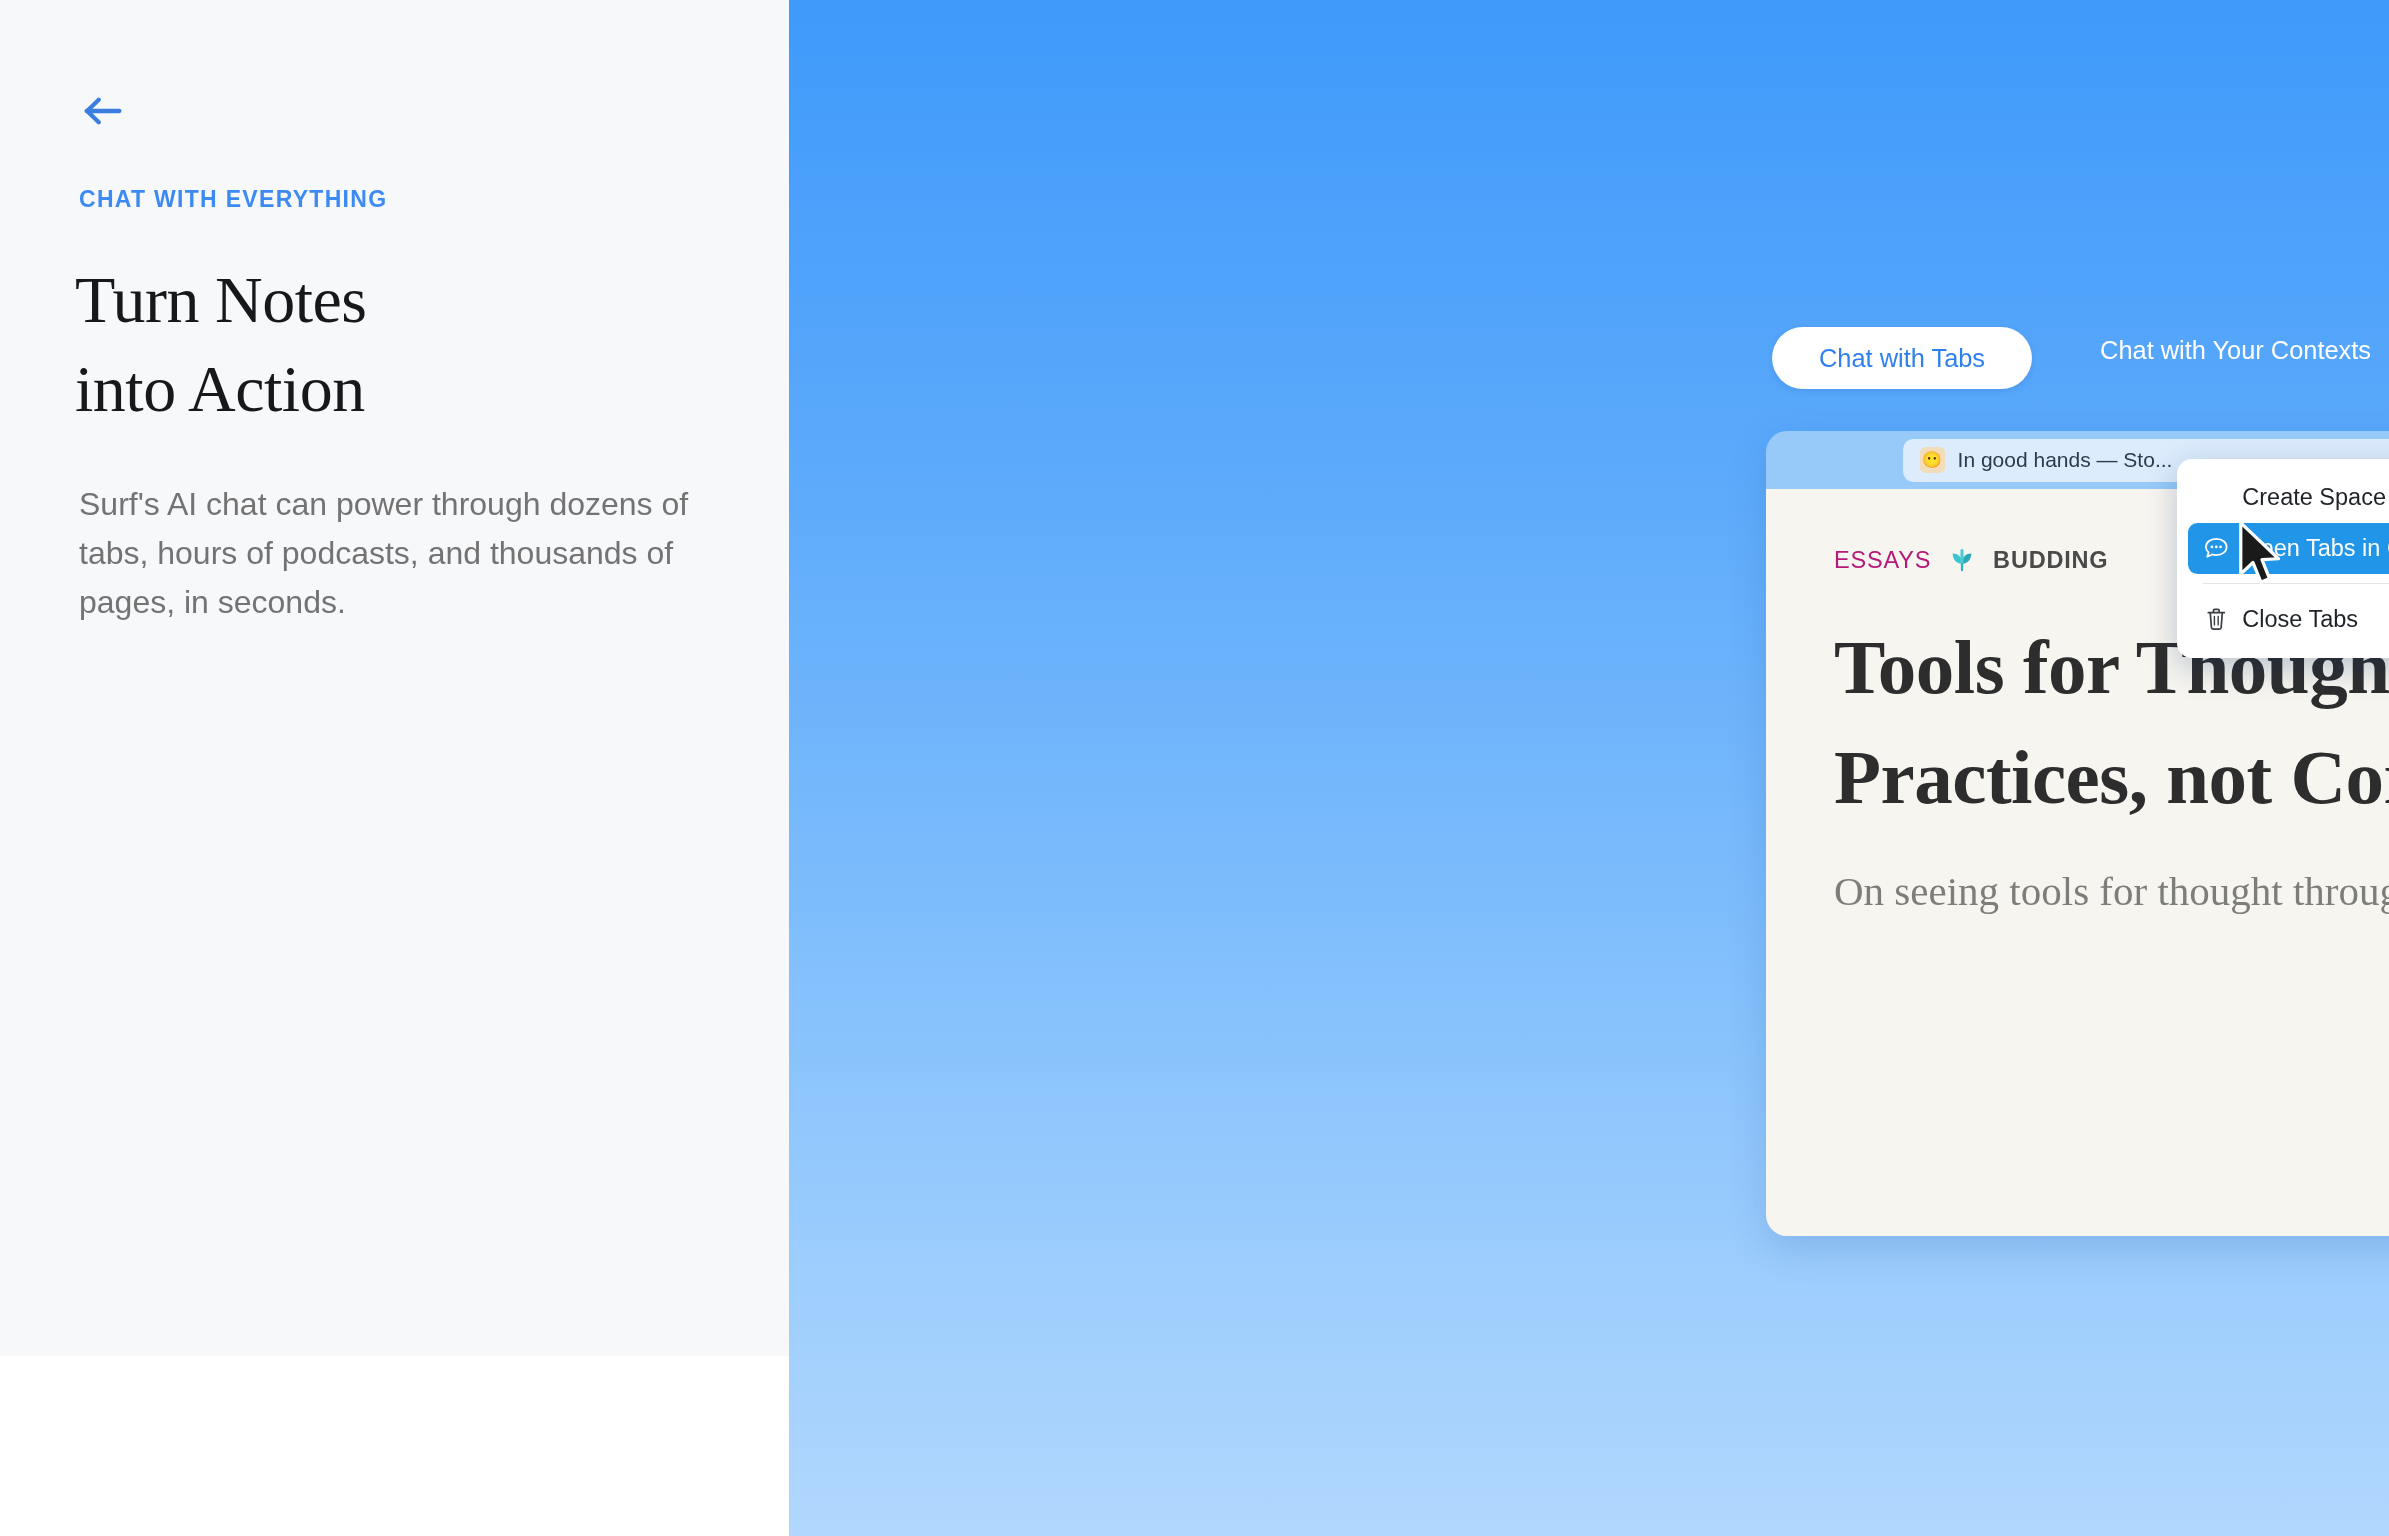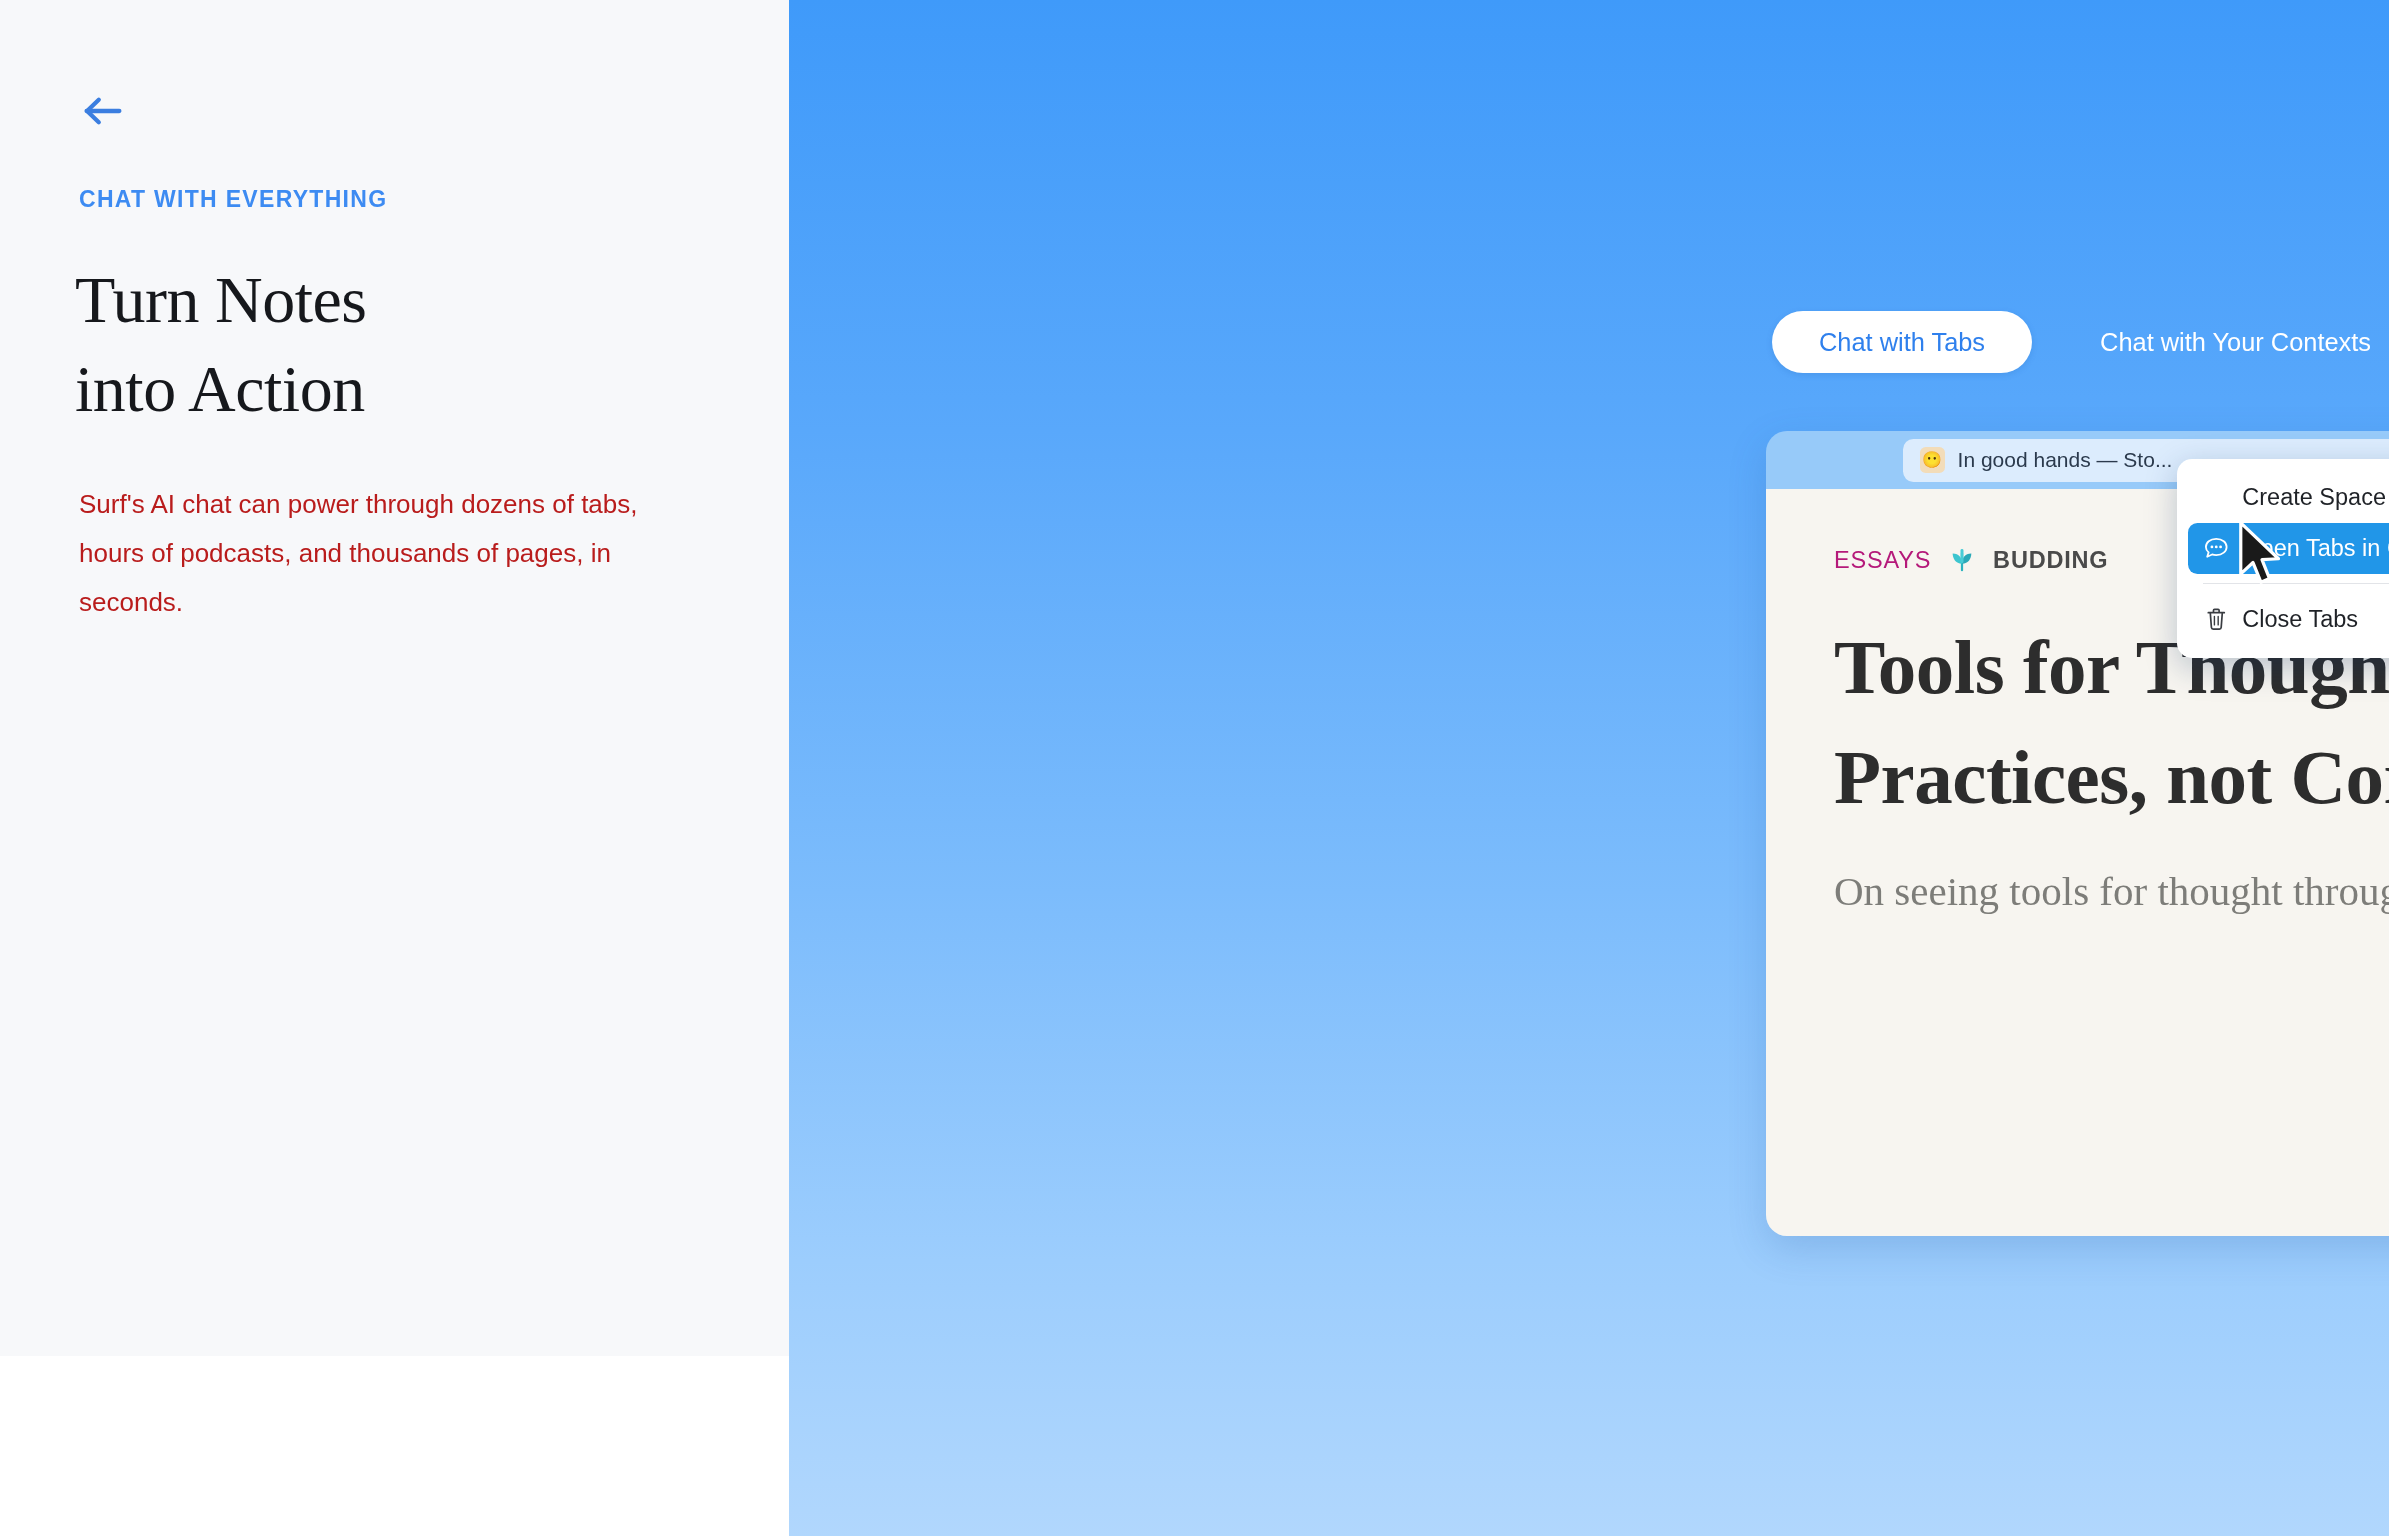--- a/index.html
+++ b/index.html
@@ -48,23 +48,23 @@
     font-size:66px;
     line-height:89px;
     font-weight:400;
     color:#16181c;
     letter-spacing:-0.5px;
   }
   .body-copy {
     position:absolute;
     left:79px; top:480px;
     width:621px;
-    font-size:26px;
+    font-size:32px;
     line-height:49px;
-    color:#b91c1c;
+    color:#737373;
   }
   .tip-copy {
     position:absolute;
     left:79px; top:659px;
     width:593px;
     font-size:21px;
     line-height:40px;
     color:#8b9099;
   }
   .continue-btn {
@@ -127,20 +127,21 @@
     border-radius:31px;
     white-space:nowrap;
     cursor:pointer;
     user-select:none;
   }
   .seg.active {
     background:#ffffff;
     color:#2f80ed;
     box-shadow:0 1.9px 6.6px rgba(20,80,160,.16);
     padding:0 47px;
+    margin-top:16px;
   }
   .seg.gap1 { margin-left:32px; }
 
   
   .browser {
     position:absolute;
     left:977px; top:431px;
     width:1232px; height:805px;
     border-radius:21px;
     overflow:hidden;

